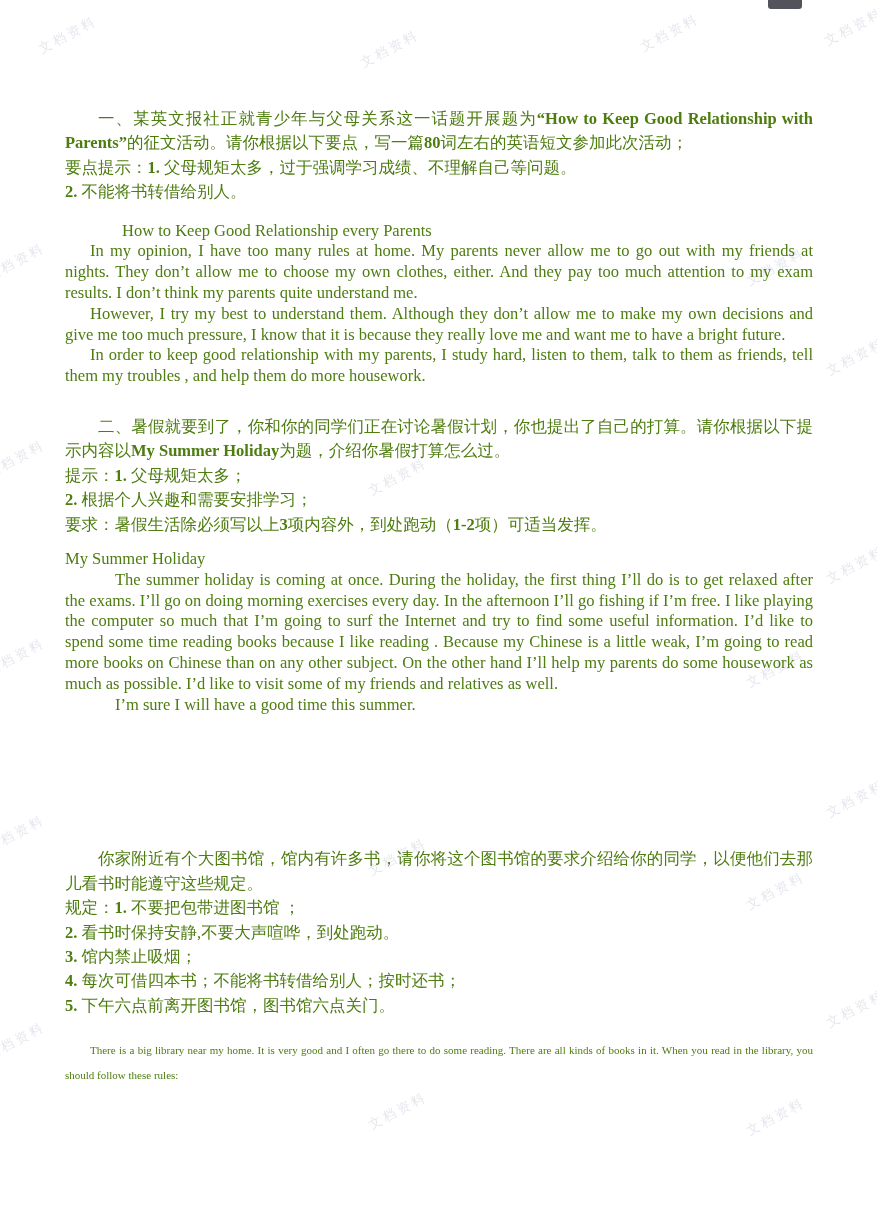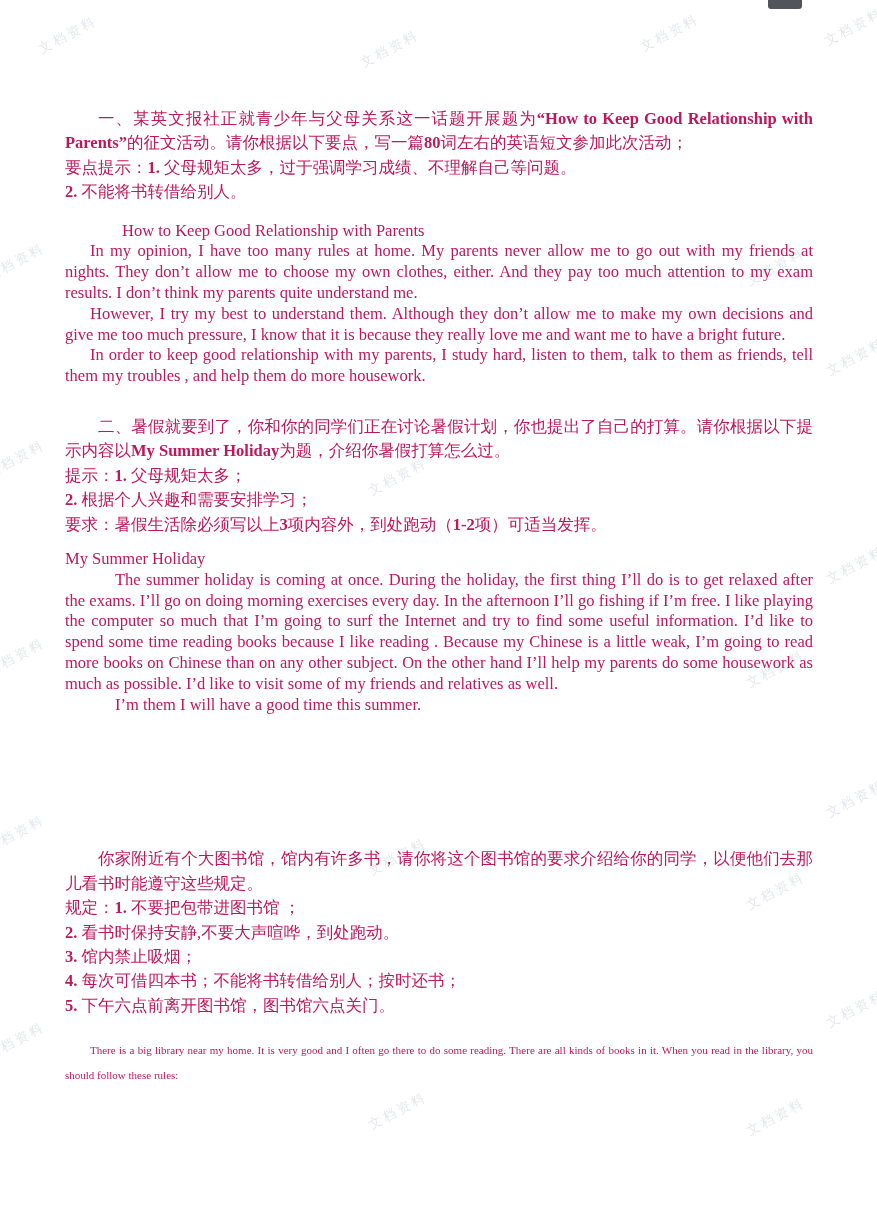--- a/index.html
+++ b/index.html
@@ -1,20 +1,20 @@
 <!DOCTYPE html>
 <html><head>
 <meta charset="utf-8">
 <style>
   html,body { margin:0; padding:0; background:#ffffff; }
   .page {
     position:relative; width:877px; height:1227px; background:#ffffff;
     overflow:hidden; font-family:"Liberation Serif","DejaVu Serif",serif;
   }
-  .content { position:absolute; left:65px; top:107px; width:748px; color:#be185d; }
+  .content { position:absolute; left:65px; top:107px; width:748px; color:#4d7c0f; }
   p { margin:0; }
   .cn  { font-size:16.5px; line-height:24.4px; text-align:justify; }
   .en  { font-size:16.5px; line-height:20.8px; text-align:justify; }
   .en-wide { font-size:11px; line-height:24.6px; text-align:justify; }
   .b { font-weight:700; }
   .ind2    { text-indent:33px; }
   .ind-en  { text-indent:25px; }
   .ind-en2 { text-indent:50px; }
   .title1  { text-indent:57px; margin-top:16px; }
   .title2  { margin-top:12px; }
@@ -61,33 +61,33 @@
   </div>
 
   <div class="corner-mark"></div>
 
   <main class="content">
 
     <p class="cn ind2"><span>一、某英文报社正就青少年与父母关系这一话题开展题为</span><span class="b">“How to Keep Good Relationship with Parents”</span><span>的征文活动。请你根据以下要点，写一篇</span><span class="b">80</span><span>词左右的英语短文参加此次活动；</span></p>
     <p class="cn"><span>要点提示：</span><span class="b">1.</span><span> 父母规矩太多，过于强调学习成绩、不理解自己等问题。</span></p>
     <p class="cn"><span class="b">2.</span><span> 不能将书转借给别人。</span></p>
 
-    <p class="en title1">How to Keep Good Relationship with Parents</p>
+    <p class="en title1">How to Keep Good Relationship every Parents</p>
     <p class="en ind-en">In my opinion, I have too many rules at home. My parents never allow me to go out with my friends at nights. They don’t allow me to choose my own clothes, either. And they pay too much attention to my exam results. I don’t think my parents quite understand me.</p>
     <p class="en ind-en">However, I try my best to understand them. Although they don’t allow me to make my own decisions and give me too much pressure, I know that it is because they really love me and want me to have a bright future.</p>
     <p class="en ind-en">In order to keep good relationship with my parents, I study hard, listen to them, talk to them as friends, tell them my troubles , and help them do more housework.</p>
 
     <p class="cn ind2 gap-s2"><span>二、暑假就要到了，你和你的同学们正在讨论暑假计划，你也提出了自己的打算。请你根据以下提示内容以</span><span class="b">My Summer Holiday</span><span>为题，介绍你暑假打算怎么过。</span></p>
     <p class="cn"><span>提示：</span><span class="b">1.</span><span> 父母规矩太多；</span></p>
     <p class="cn"><span class="b">2.</span><span> 根据个人兴趣和需要安排学习；</span></p>
     <p class="cn"><span>要求：暑假生活除必须写以上</span><span class="b">3</span><span>项内容外，到处跑动（</span><span class="b">1-2</span><span>项）可适当发挥。</span></p>
 
     <p class="en title2">My Summer Holiday</p>
     <p class="en ind-en2">The summer holiday is coming at once. During the holiday, the first thing I’ll do is to get relaxed after the exams. I’ll go on doing morning exercises every day. In the afternoon I’ll go fishing if I’m free. I like playing the computer so much that I’m going to surf the Internet and try to find some useful information. I’d like to spend some time reading books because I like reading . Because my Chinese is a little weak, I’m going to read more books on Chinese than on any other subject. On the other hand I’ll help my parents do some housework as much as possible. I’d like to visit some of my friends and relatives as well.</p>
-    <p class="en ind-en2">I’m them I will have a good time this summer.</p>
+    <p class="en ind-en2">I’m sure I will have a good time this summer.</p>
 
     <p class="cn ind2 gap-s3">你家附近有个大图书馆，馆内有许多书，请你将这个图书馆的要求介绍给你的同学，以便他们去那儿看书时能遵守这些规定。</p>
     <p class="cn"><span>规定：</span><span class="b">1.</span><span> 不要把包带进图书馆 ；</span></p>
     <p class="cn"><span class="b">2.</span><span> 看书时保持安静,不要大声喧哗，到处跑动。</span></p>
     <p class="cn"><span class="b">3.</span><span> 馆内禁止吸烟；</span></p>
     <p class="cn"><span class="b">4.</span><span> 每次可借四本书；不能将书转借给别人；按时还书；</span></p>
     <p class="cn"><span class="b">5.</span><span> 下午六点前离开图书馆，图书馆六点关门。</span></p>
 
     <p class="en-wide ind-en gap-final">There is a big library near my home. It is very good and I often go there to do some reading. There are all kinds of books in it. When you read in the library, you should follow these rules:</p>
 

